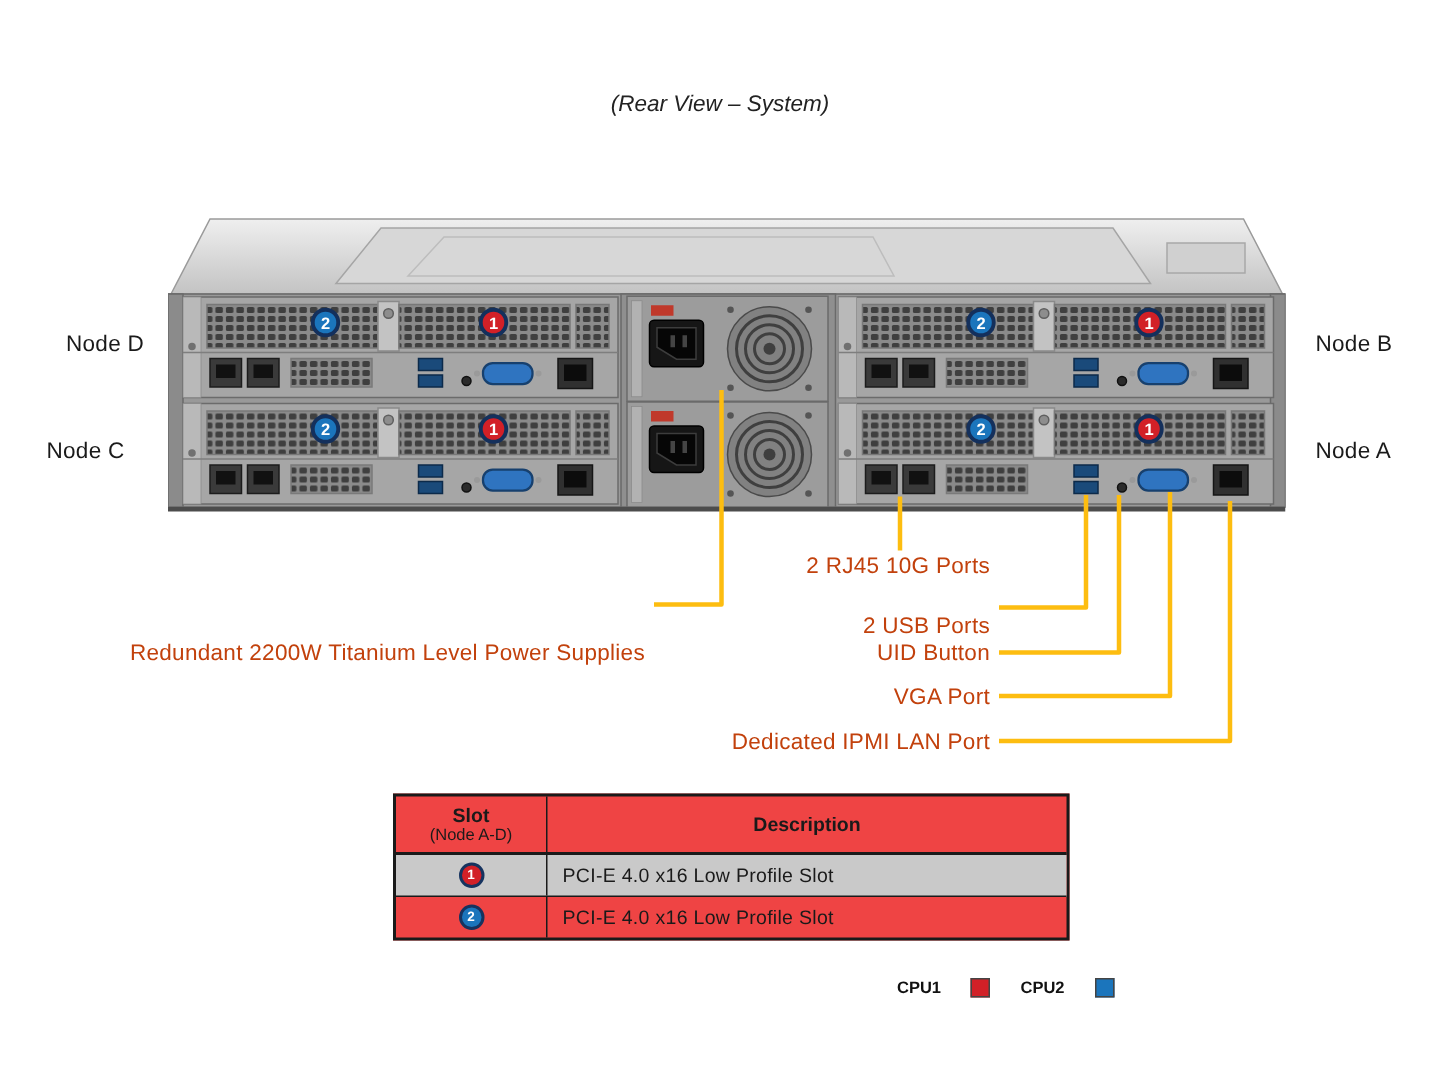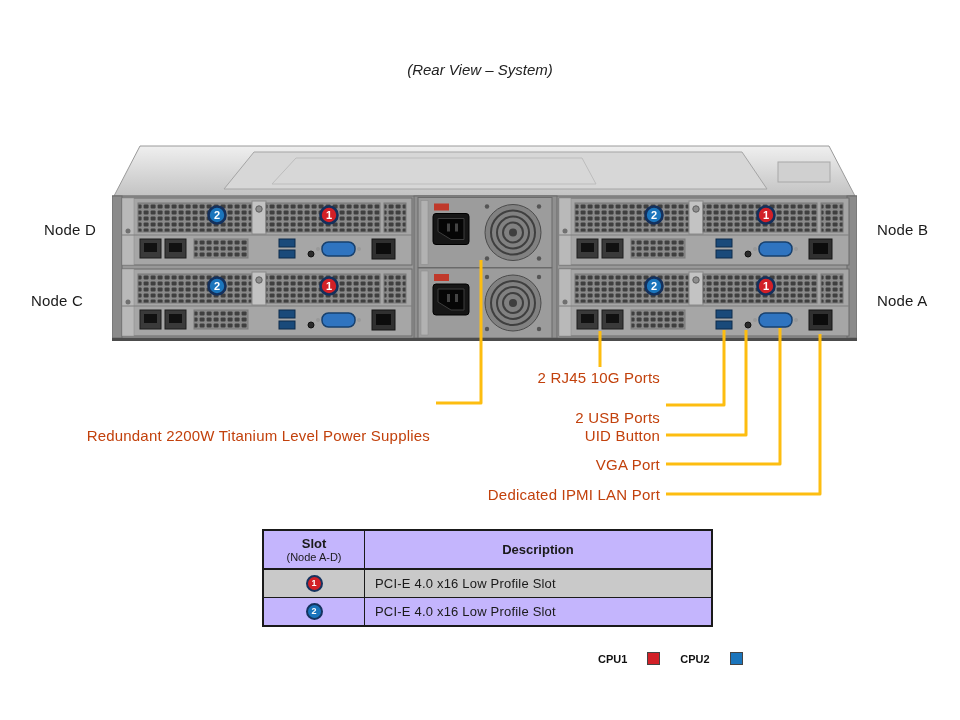--- a/index.html
+++ b/index.html
@@ -16,21 +16,21 @@
   .callout-text{font-size:15px;color:#c2410c;letter-spacing:.2px;white-space:nowrap;z-index:6;}
   .chassis{left:112px;top:142px;width:745px;height:200px;z-index:1;}
   .lines-overlay{left:0;top:0;width:960px;height:720px;z-index:4;pointer-events:none;}
   .badge-num{
     fill:#ffffff;font-family:"Liberation Sans", sans-serif;
     font-size:11px;font-weight:bold;text-anchor:middle;
   }
   
   .slot-table{
     left:262px;top:529px;width:447px;z-index:6;
-    border:2px solid #1a1a1a;background:#c4b5fd;
+    border:2px solid #1a1a1a;background:#ef4444;
   }
   .t-header{display:flex;height:37px;border-bottom:2px solid #1a1a1a;}
   .t-row{display:flex;height:27px;border-bottom:1px solid #1a1a1a;align-items:stretch;}
   .t-row:last-child{border-bottom:none;}
   .t-col1{width:100px;border-right:1px solid #1a1a1a;display:flex;flex-direction:column;align-items:center;justify-content:center;flex-shrink:0;}
   .t-col2{flex:1;display:flex;align-items:center;}
   .slot-h1{font-size:13px;font-weight:bold;line-height:15px;}
   .slot-h2{font-size:11px;line-height:12px;}
   .desc-h{justify-content:center;font-size:13px;font-weight:bold;}
   .desc{font-size:13px;padding-left:10px;letter-spacing:.2px;}

